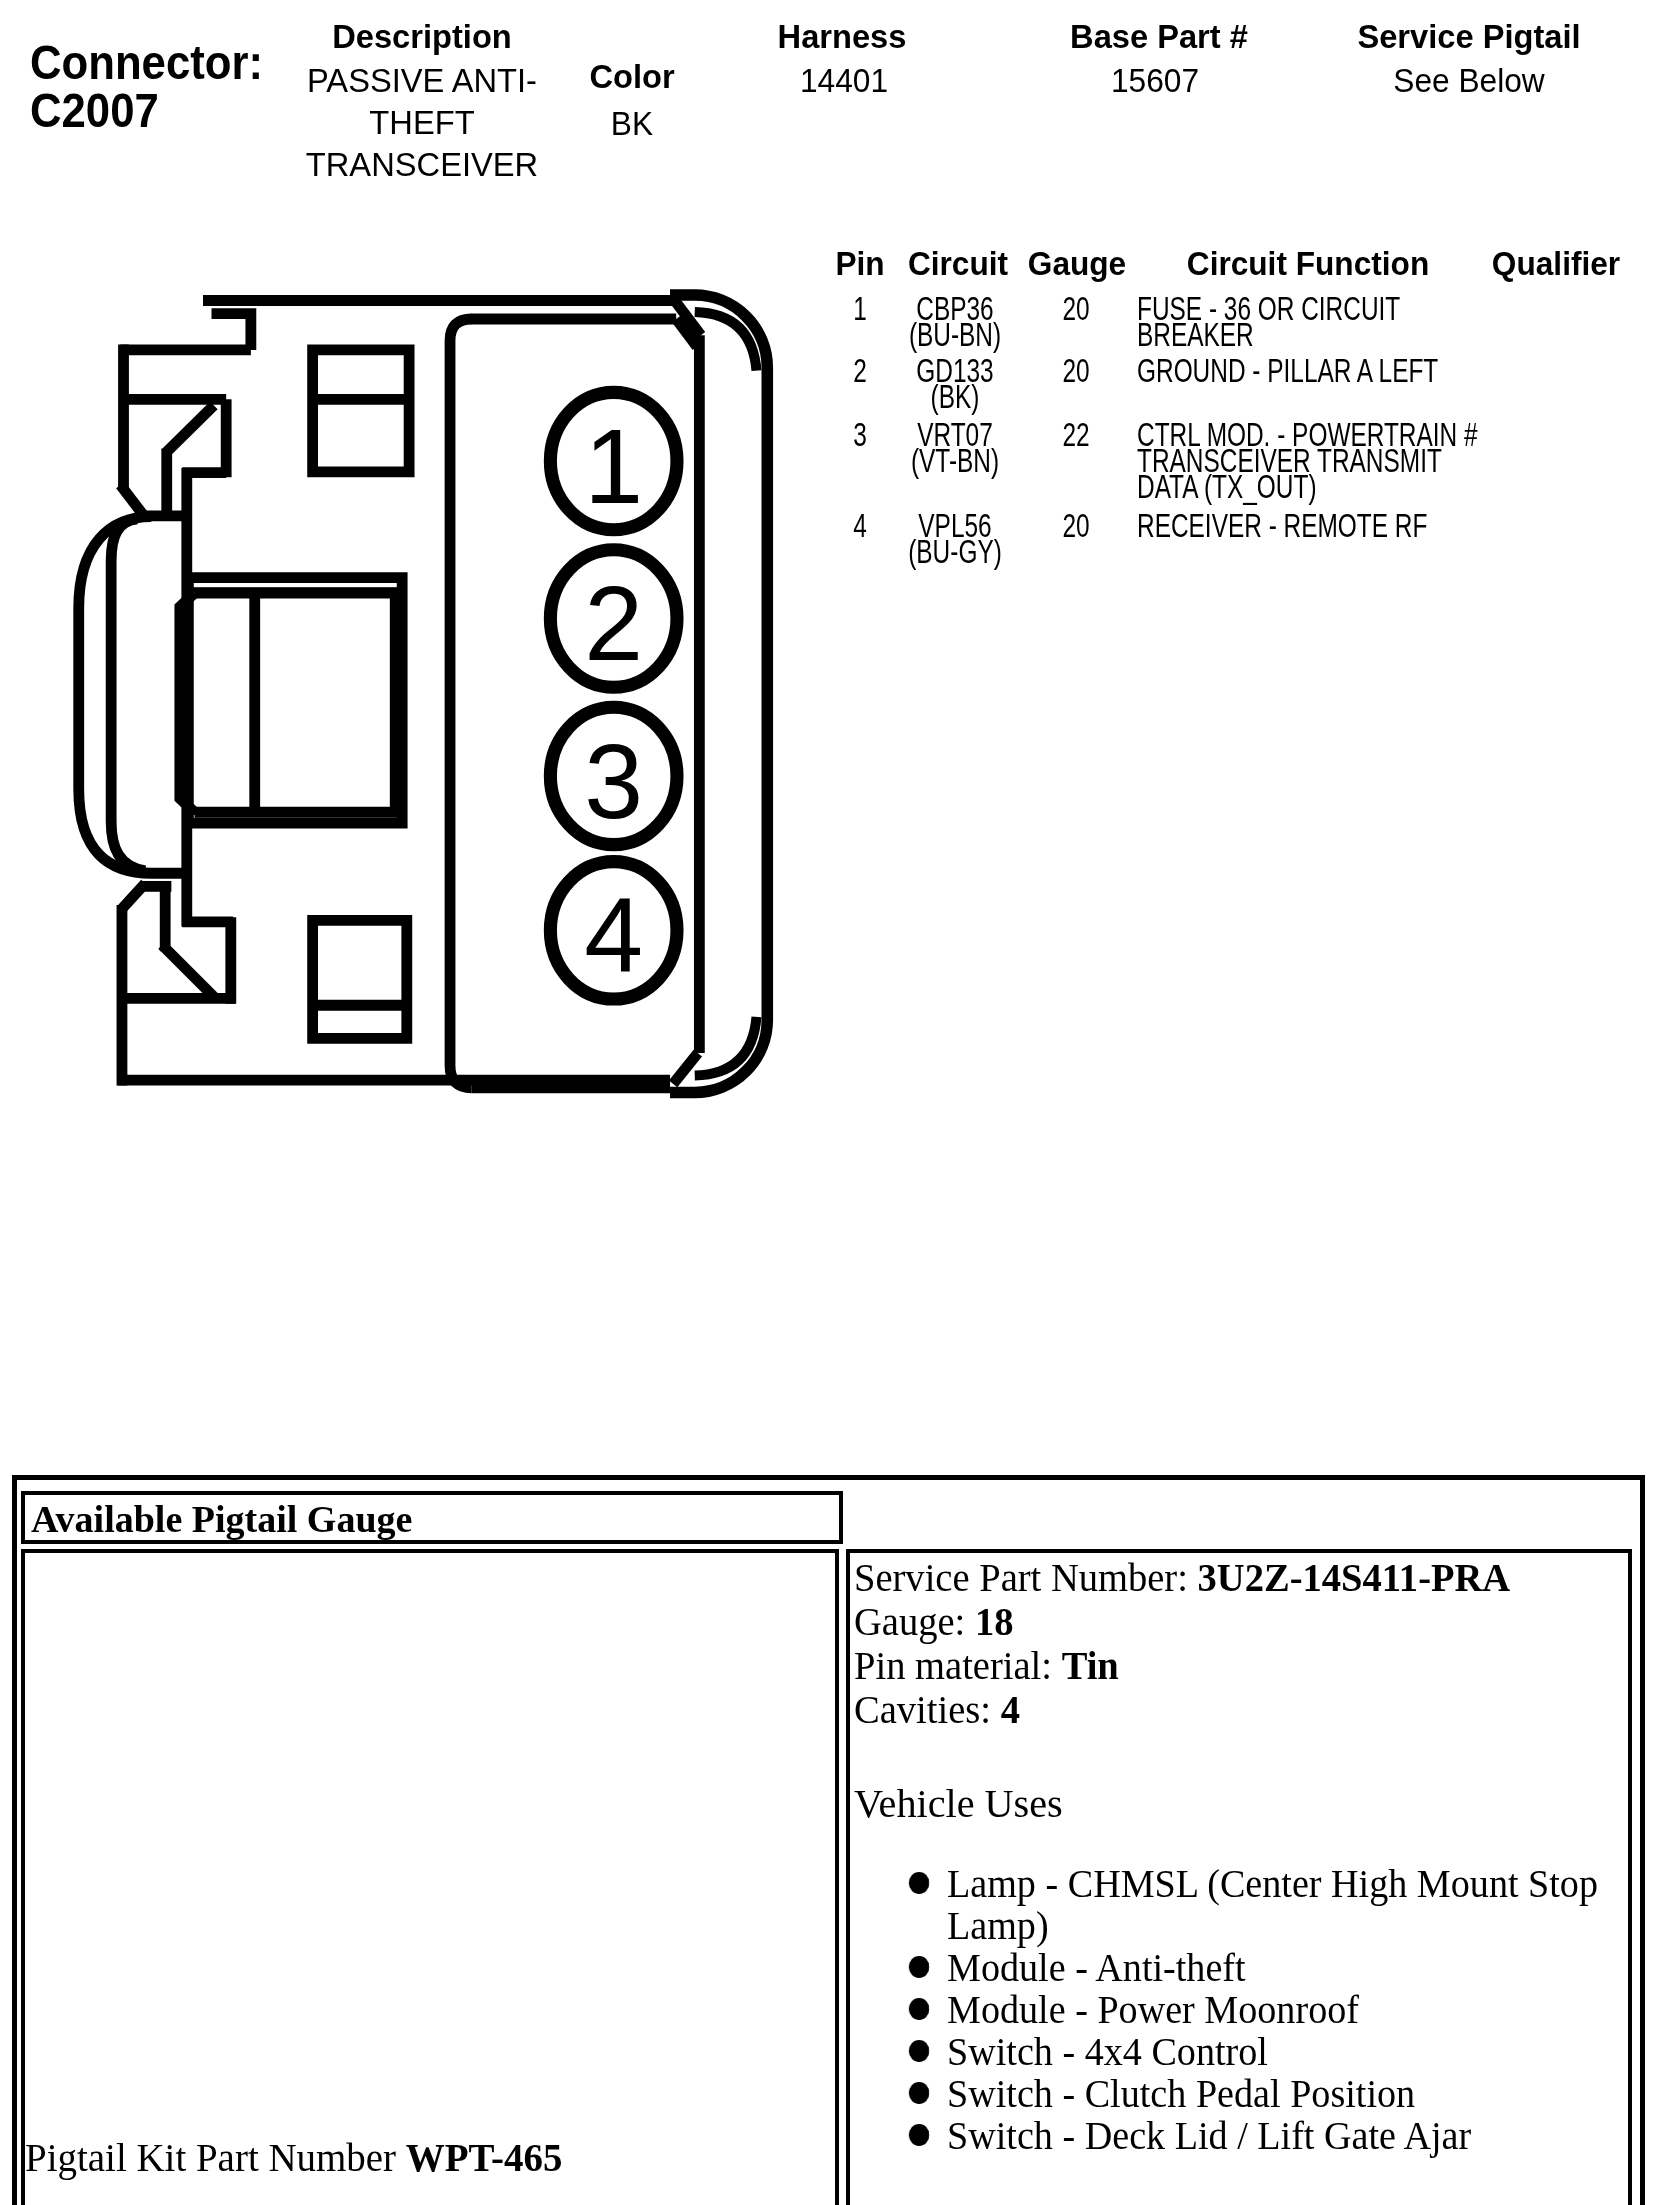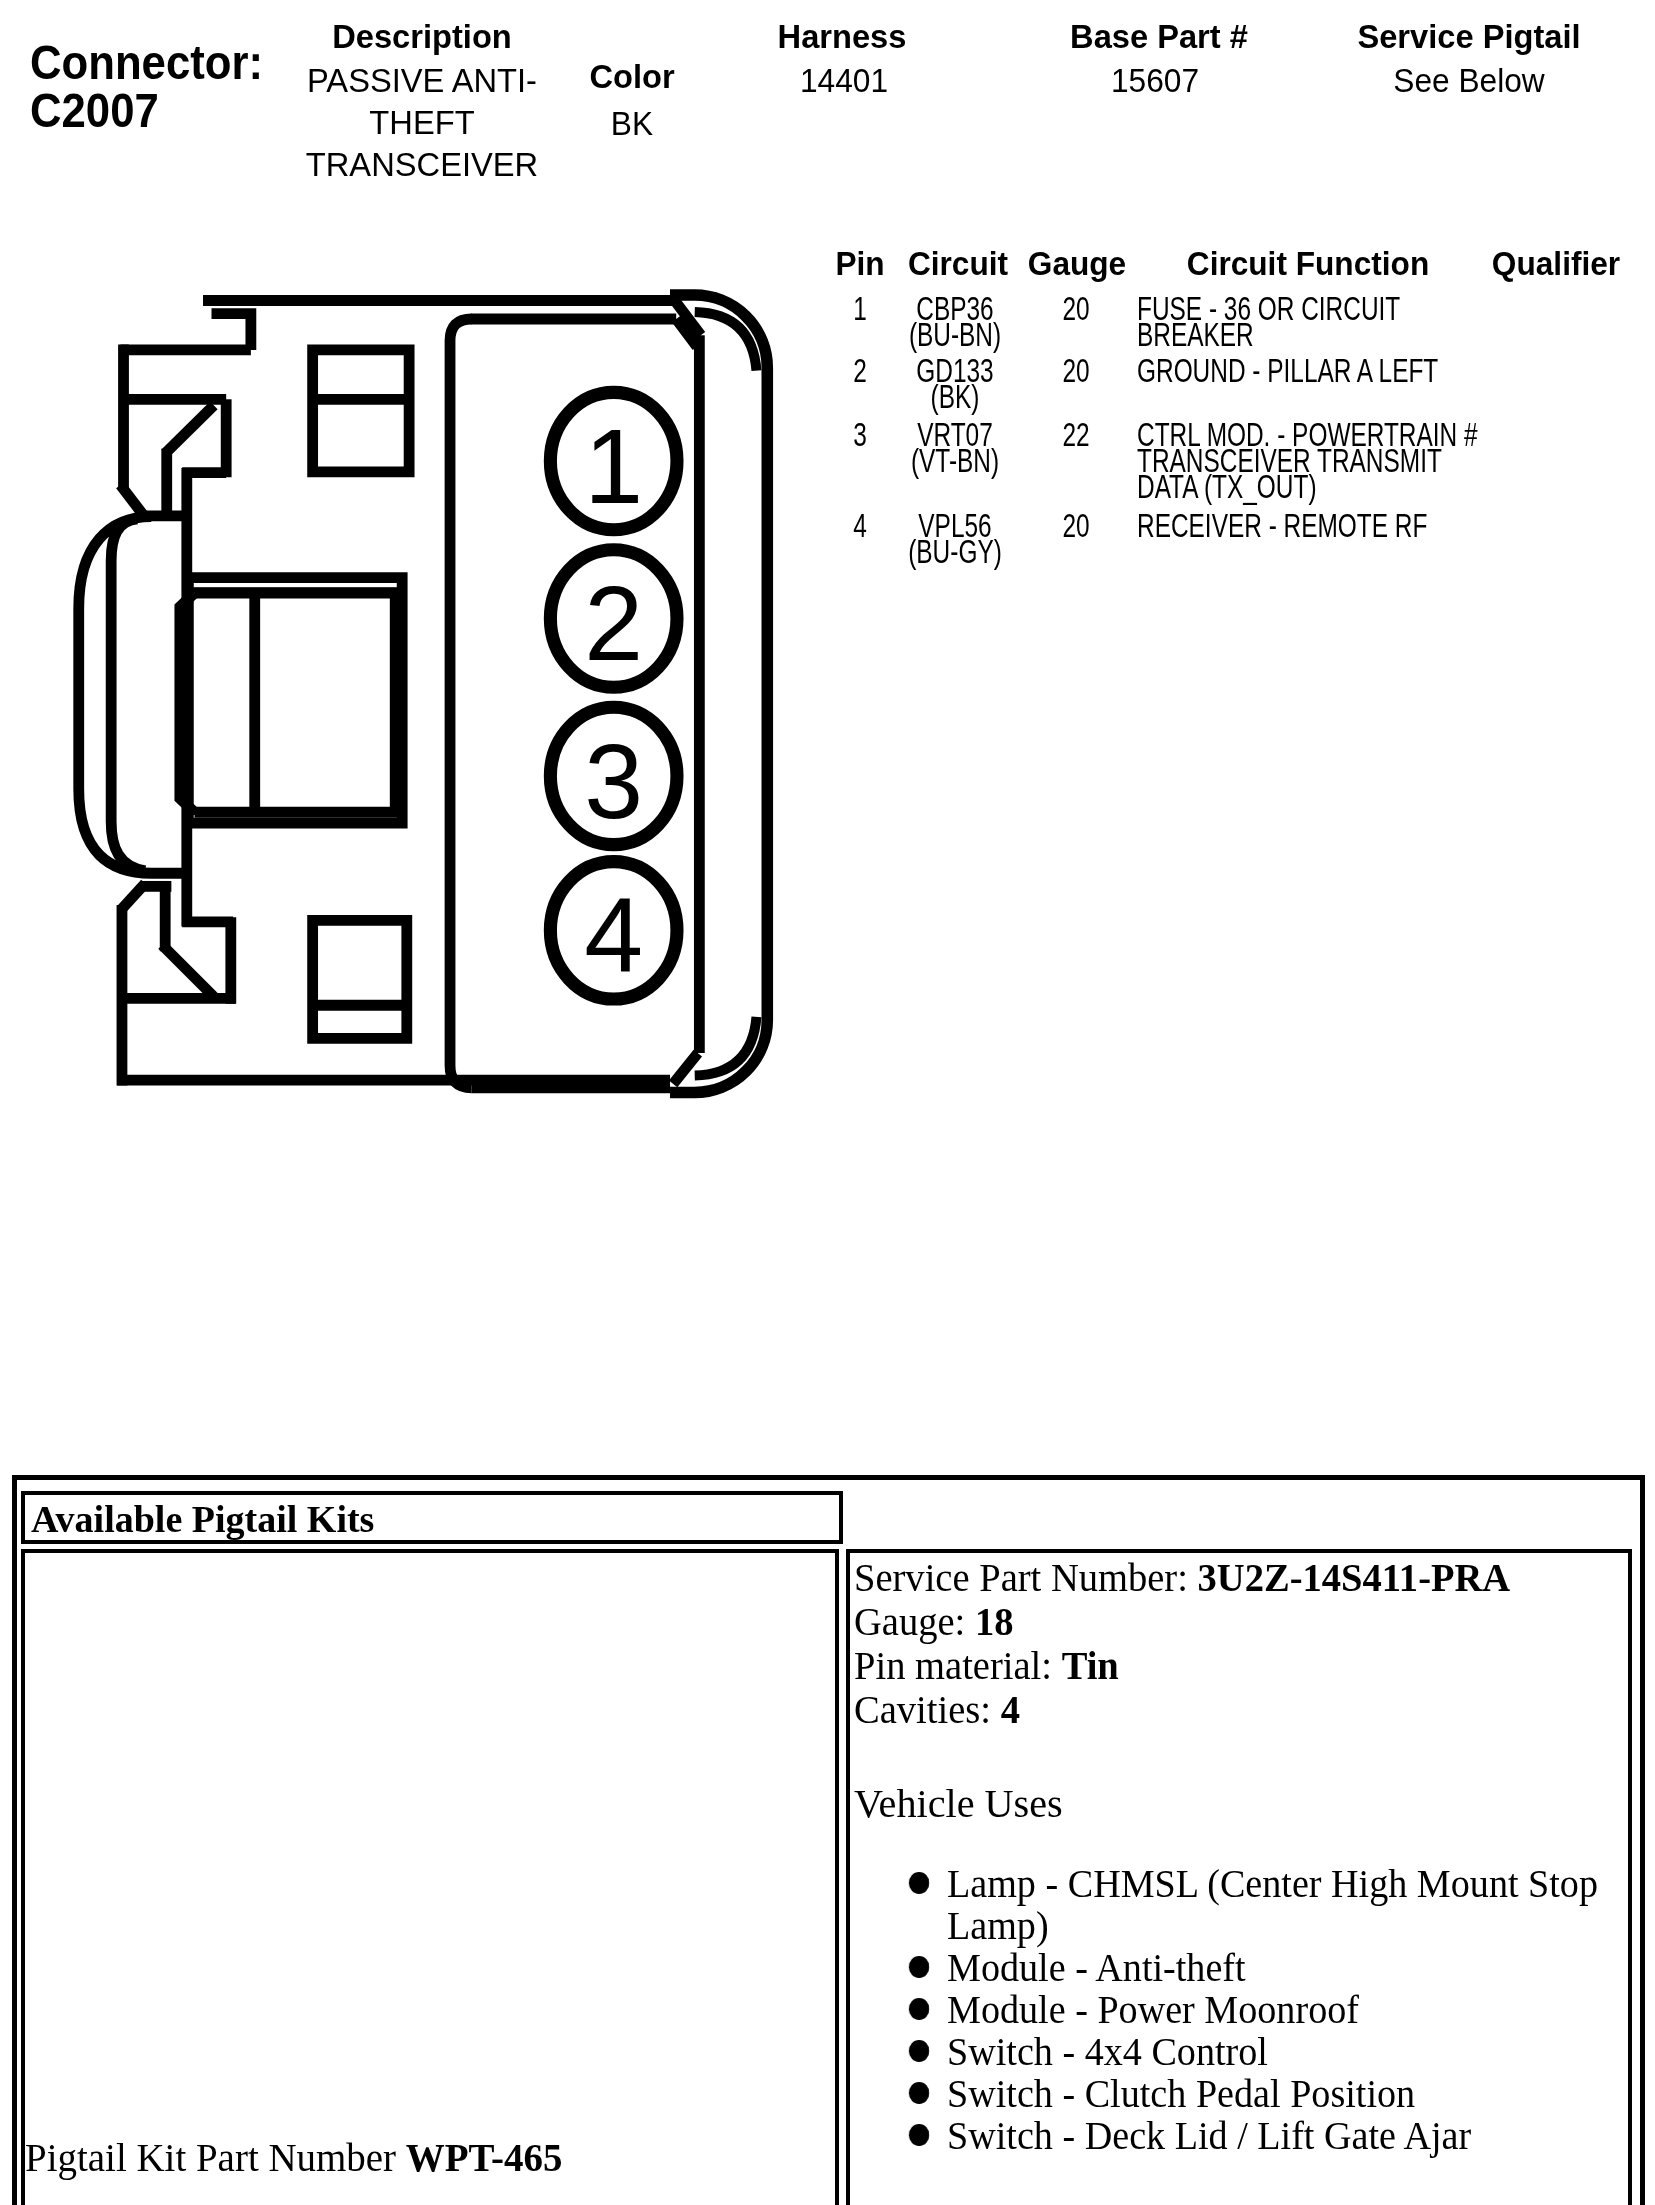--- a/index.html
+++ b/index.html
@@ -172,21 +172,21 @@
 
 <div class="line" style="left:12.4px;top:1475px;width:4.6px;height:730px;"></div>
 
 <div class="line" style="left:1640px;top:1475px;width:4.6px;height:730px;"></div>
 
 <div class="line" style="left:21px;top:1491px;width:822px;height:3.9px;"></div>
 <div class="line" style="left:21px;top:1540px;width:822px;height:3.9px;"></div>
 <div class="line" style="left:21px;top:1491px;width:3.9px;height:53px;"></div>
 <div class="line" style="left:839px;top:1491px;width:3.9px;height:53px;"></div>
 
-<div class="abs b serif" style="left:31px;top:1500px;font-size:38px;line-height:38px;">Available Pigtail Kits</div>
+<div class="abs b serif" style="left:31px;top:1500px;font-size:38px;line-height:38px;">Available Pigtail Gauge</div>
 
 <div class="line" style="left:21px;top:1549px;width:818px;height:3.9px;"></div>
 <div class="line" style="left:21px;top:1549px;width:3.9px;height:656px;"></div>
 <div class="line" style="left:835px;top:1549px;width:3.9px;height:656px;"></div>
 
 <div class="line" style="left:846px;top:1549px;width:786px;height:3.9px;"></div>
 <div class="line" style="left:846px;top:1549px;width:3.9px;height:656px;"></div>
 <div class="line" style="left:1628px;top:1549px;width:3.9px;height:656px;"></div>
 
 <div class="abs serif" style="left:25px;top:2137px;font-size:41px;line-height:41px;transform:scaleX(0.95);transform-origin:0 0;">Pigtail Kit Part Number <span class="b">WPT-465</span></div>

